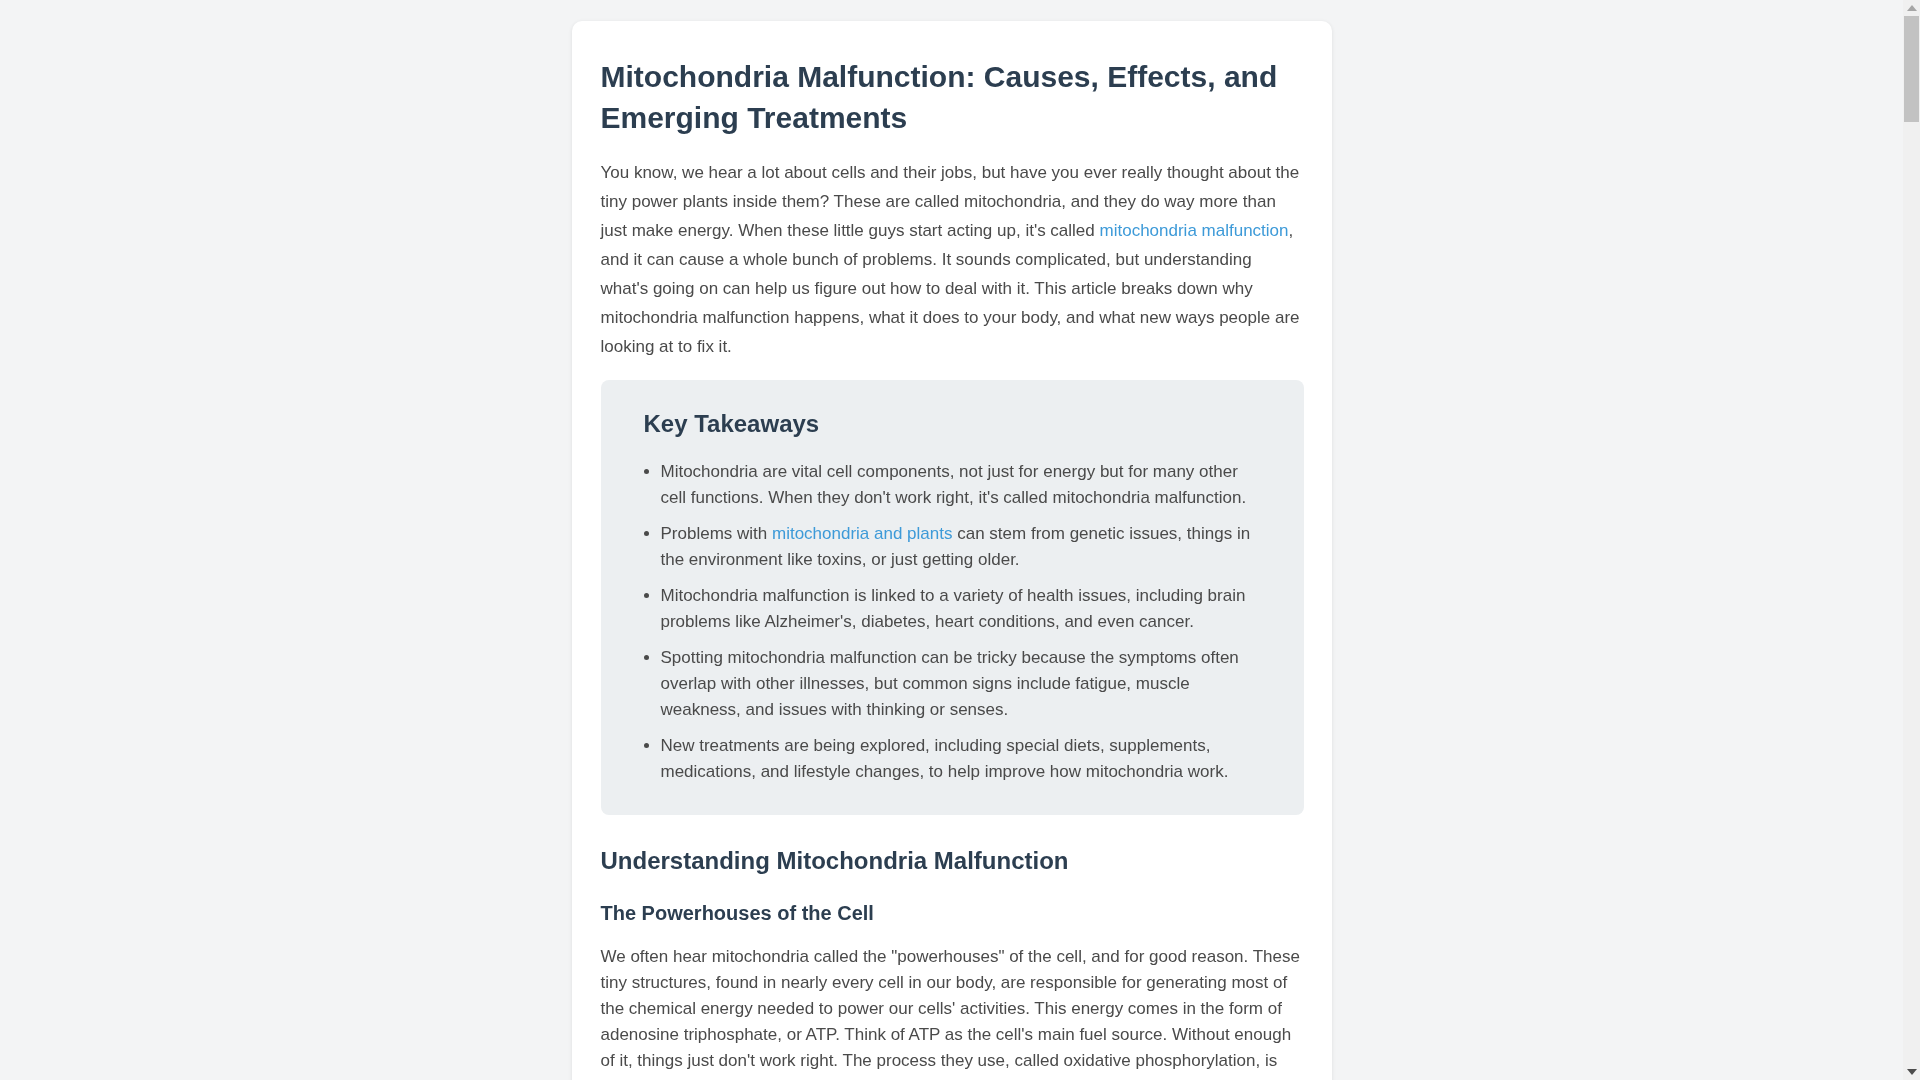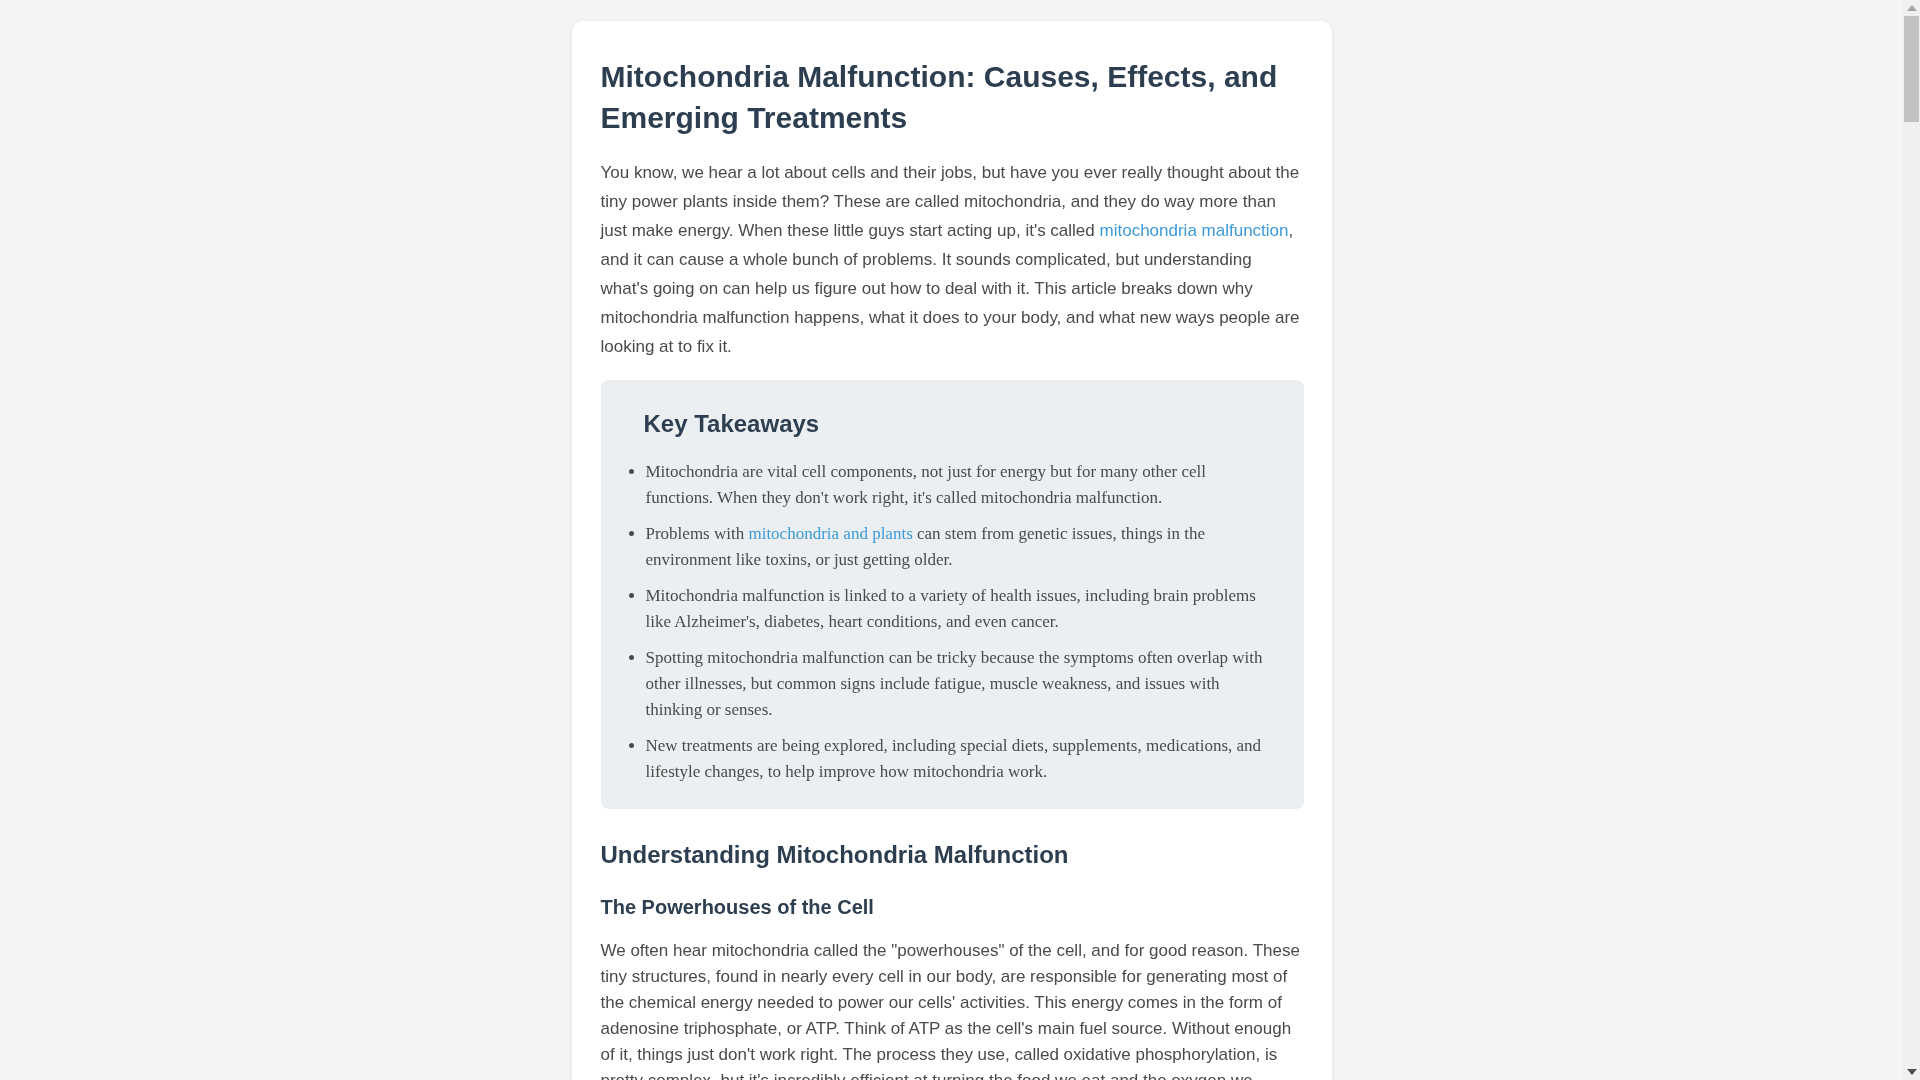--- a/index.html
+++ b/index.html
@@ -48,24 +48,23 @@
     margin: 0 0 30px;
   }
   .takeaways h2 {
     margin: 0 17px 20px;
     font-size: 24px;
     line-height: 31px;
     font-weight: bold;
     color: var(--heading, #2c3e50);
   }
   .takeaways ul {
-    margin: 1px;
+    margin: 16px;
     padding: 0 0 0 18px;
     list-style: disc outside;
-    font-family: Liberation Serif, serif;
   }
   .takeaways li {
     font-size: 17px;
     line-height: 26px;
     color: var(--body-text, #4a4a4a);
     margin: 0 0 10px;
   }
   h2.section-heading {
     margin: 16px 0 24px;
     font-size: 24px;

